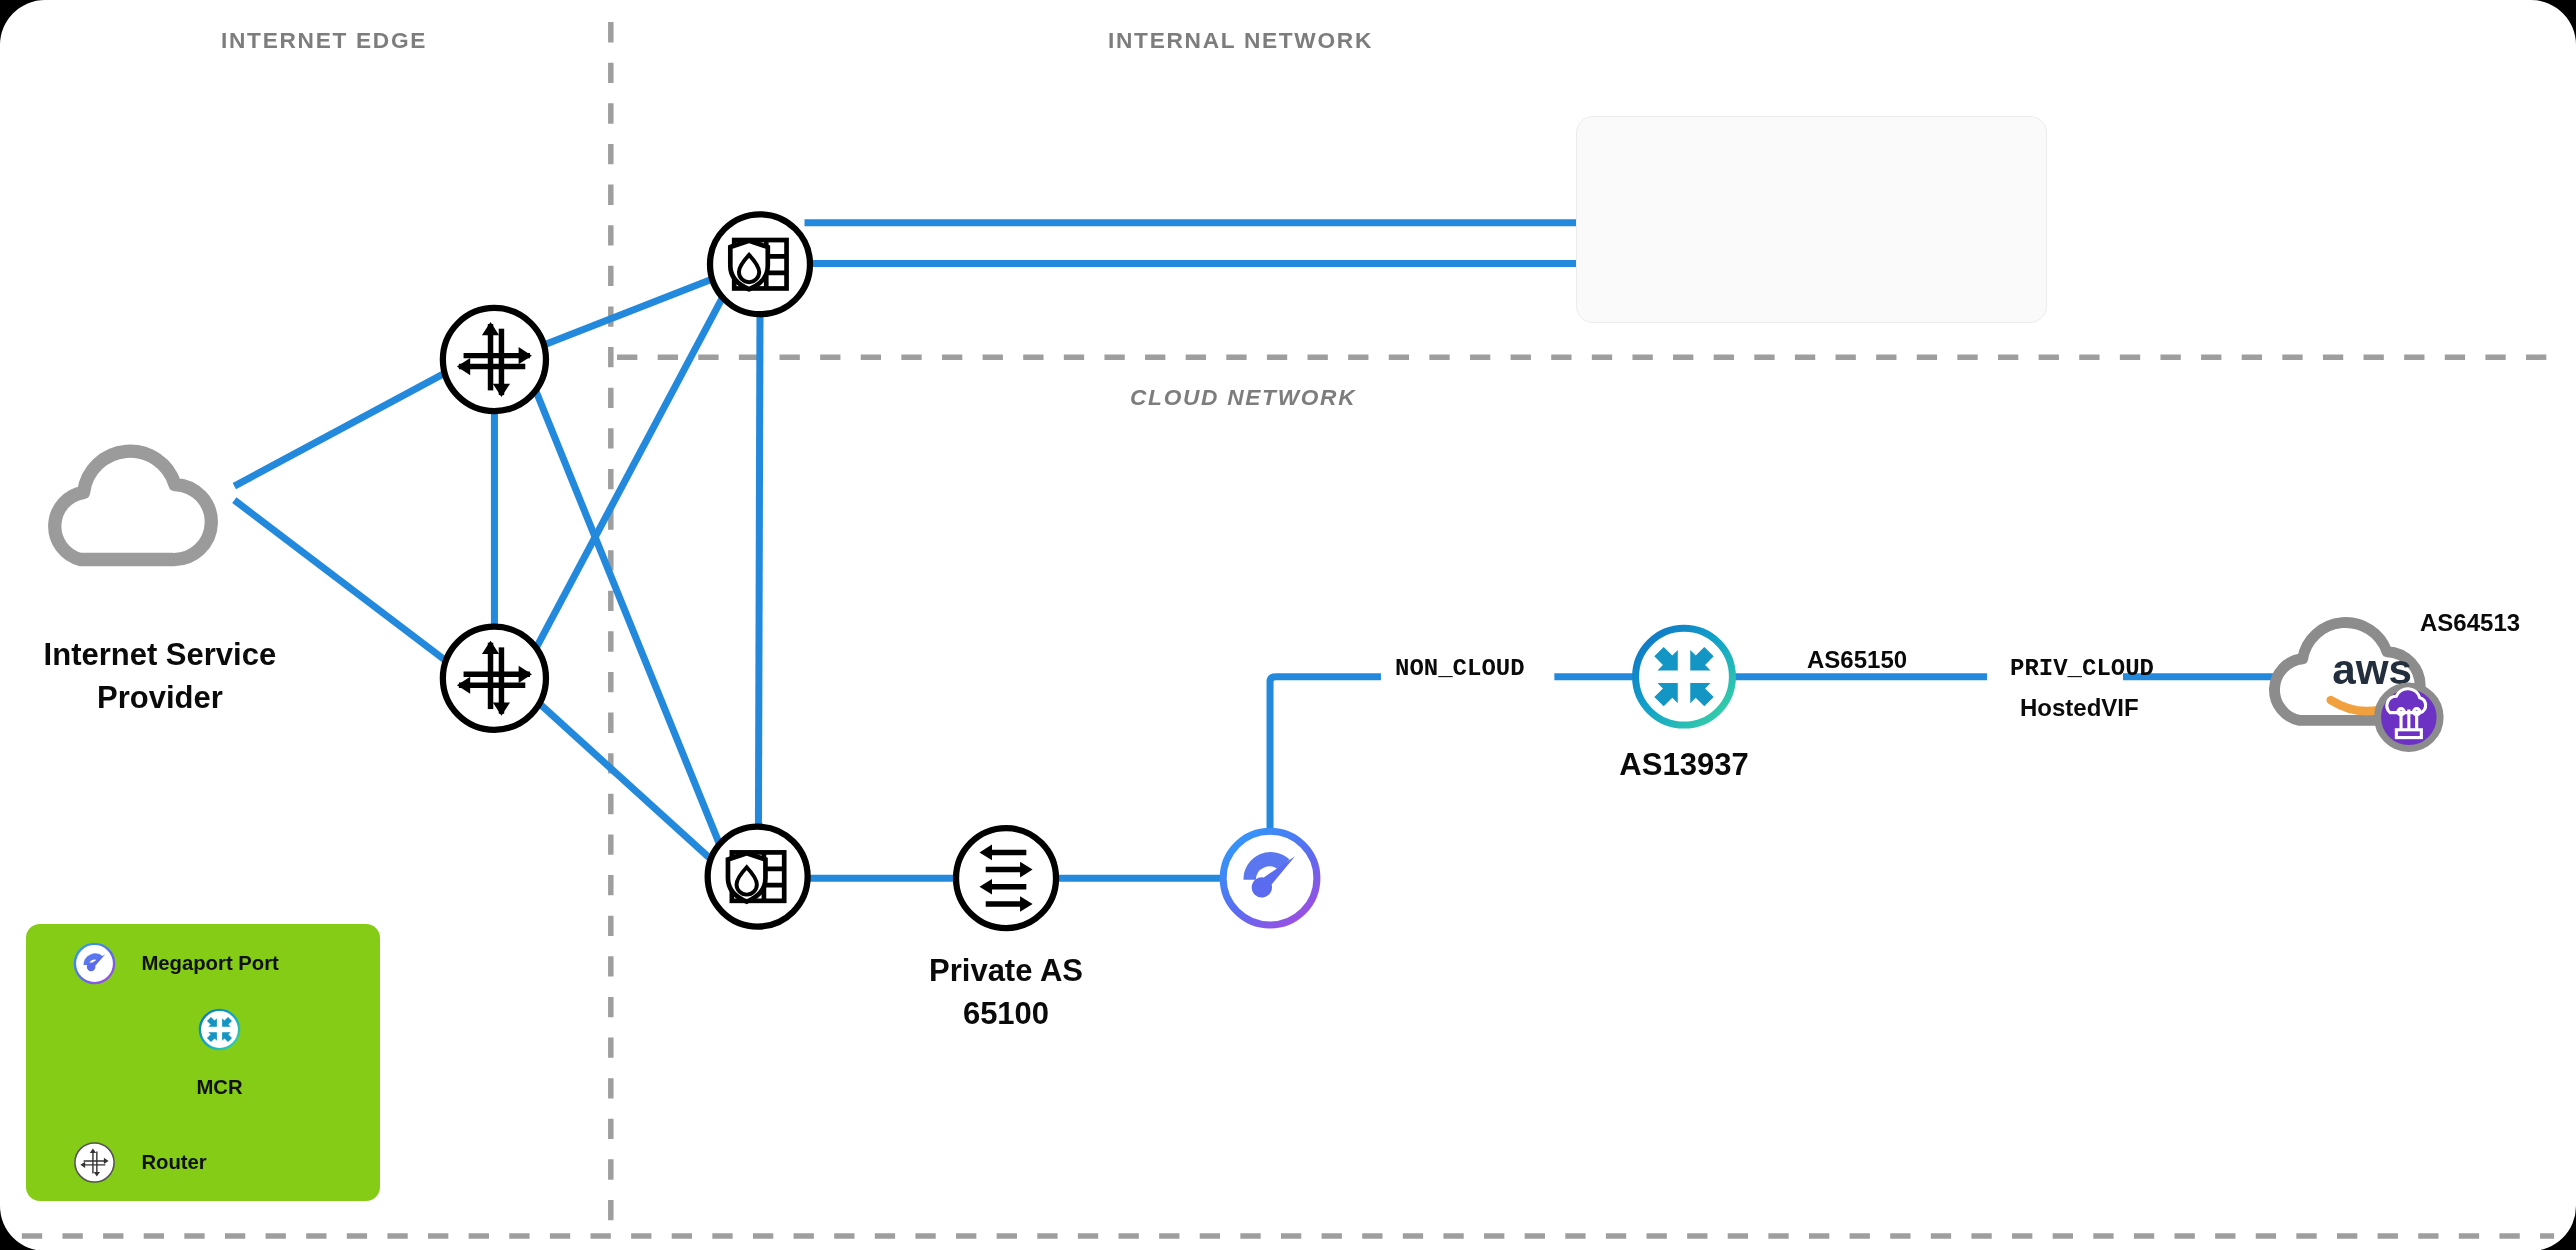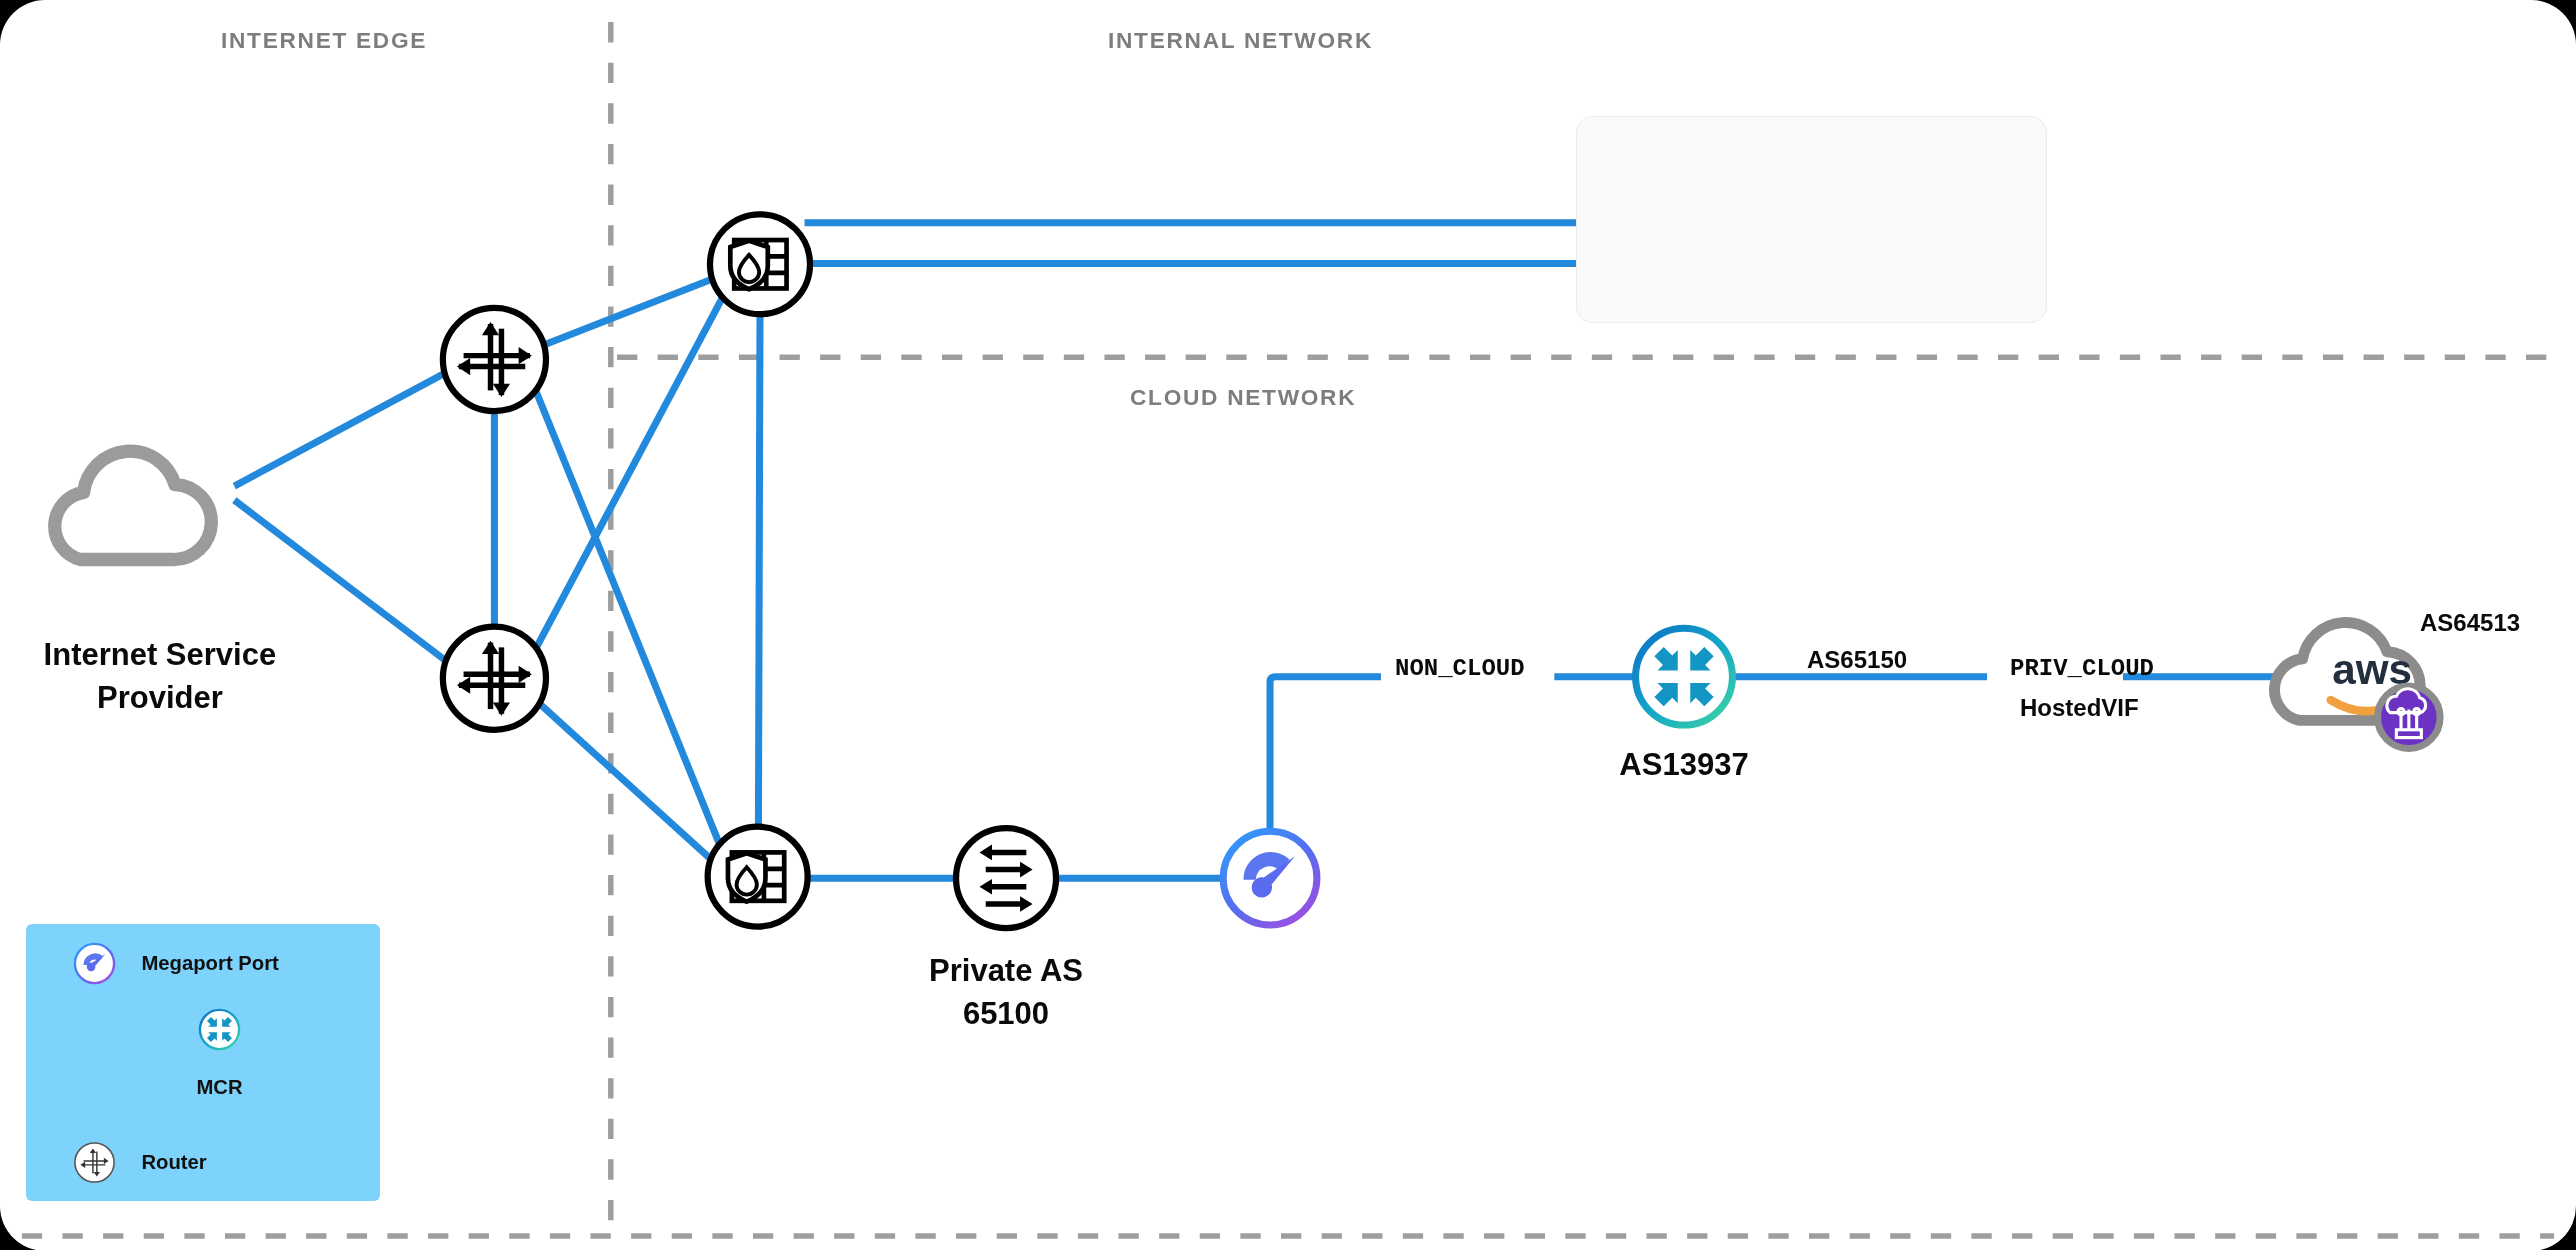--- a/index.html
+++ b/index.html
@@ -10,21 +10,21 @@
   #svgroot{position:absolute;left:0;top:0;width:2576px;height:1251px;}
   .zone-label{position:absolute;font-size:22.7px;font-weight:700;letter-spacing:1.7px;
               color:#7d7d7d;white-space:nowrap;}
   .node-label{position:absolute;font-size:31px;font-weight:700;color:#0a0a0a;
               text-align:center;white-space:pre;line-height:1.38;}
   .link-label{position:absolute;font-size:24px;font-weight:700;color:#0a0a0a;
               white-space:nowrap;font-family:"Liberation Mono","DejaVu Sans Mono",monospace;}
   .link-label.sans{font-family:"Liberation Sans","DejaVu Sans",sans-serif;}
   .as-label{position:absolute;font-size:24px;font-weight:700;color:#0a0a0a;white-space:nowrap;}
   #legend{position:absolute;left:26px;top:924px;width:354px;height:277px;
-          background:#7dd3fc;border-radius:6px;}
+          background:#84cc16;border-radius:14px;}
   .legend-row{position:absolute;left:45px;width:297px;height:47px;display:flex;
               align-items:center;gap:23.4px;}
   .legend-text{font-size:20.3px;font-weight:700;color:#111;}
   .legend-ico{width:47px;height:47px;flex:0 0 47px;}
   #office-box{position:absolute;left:1576px;top:116px;width:469px;height:205px;
               background:#fafafa;border:1.6px solid #ececec;border-radius:17px;}
 </style>
 </head>
 <body>
 
@@ -269,21 +269,21 @@
           <circle cx="66" cy="33" r="4"></circle>
         <rect x="40" y="56" width="32" height="10"></rect>
       </g>
     </g>
   </svg>
 
   <div id="office-box"></div>
 
   <div class="zone-label" style="left:221px;top:26.6px;">INTERNET EDGE</div>
   <div class="zone-label" style="left:1108px;top:26.6px;">INTERNAL NETWORK</div>
-  <div class="zone-label" style="left:1130px;top:384px;">CLOUD NETWORK</div>
+  <div class="zone-label" style="left:1130px;top:384px;font-style:italic;">CLOUD NETWORK</div>
 
   <div class="node-label" style="left:3.9px;top:634px;width:312px;">Internet Service
 Provider</div>
   <div class="node-label" style="left:850px;top:950px;width:312px;">Private AS
 65100</div>
   <div class="node-label" style="left:1528px;top:744px;width:312px;">AS13937</div>
   <div class="as-label" style="left:2420px;top:609px;">AS64513</div>
 
   <div class="link-label" style="left:1395px;top:655px;">NON_CLOUD</div>
   <div class="link-label sans" style="left:1807px;top:634px;margin-top:12px;">AS65150</div>

